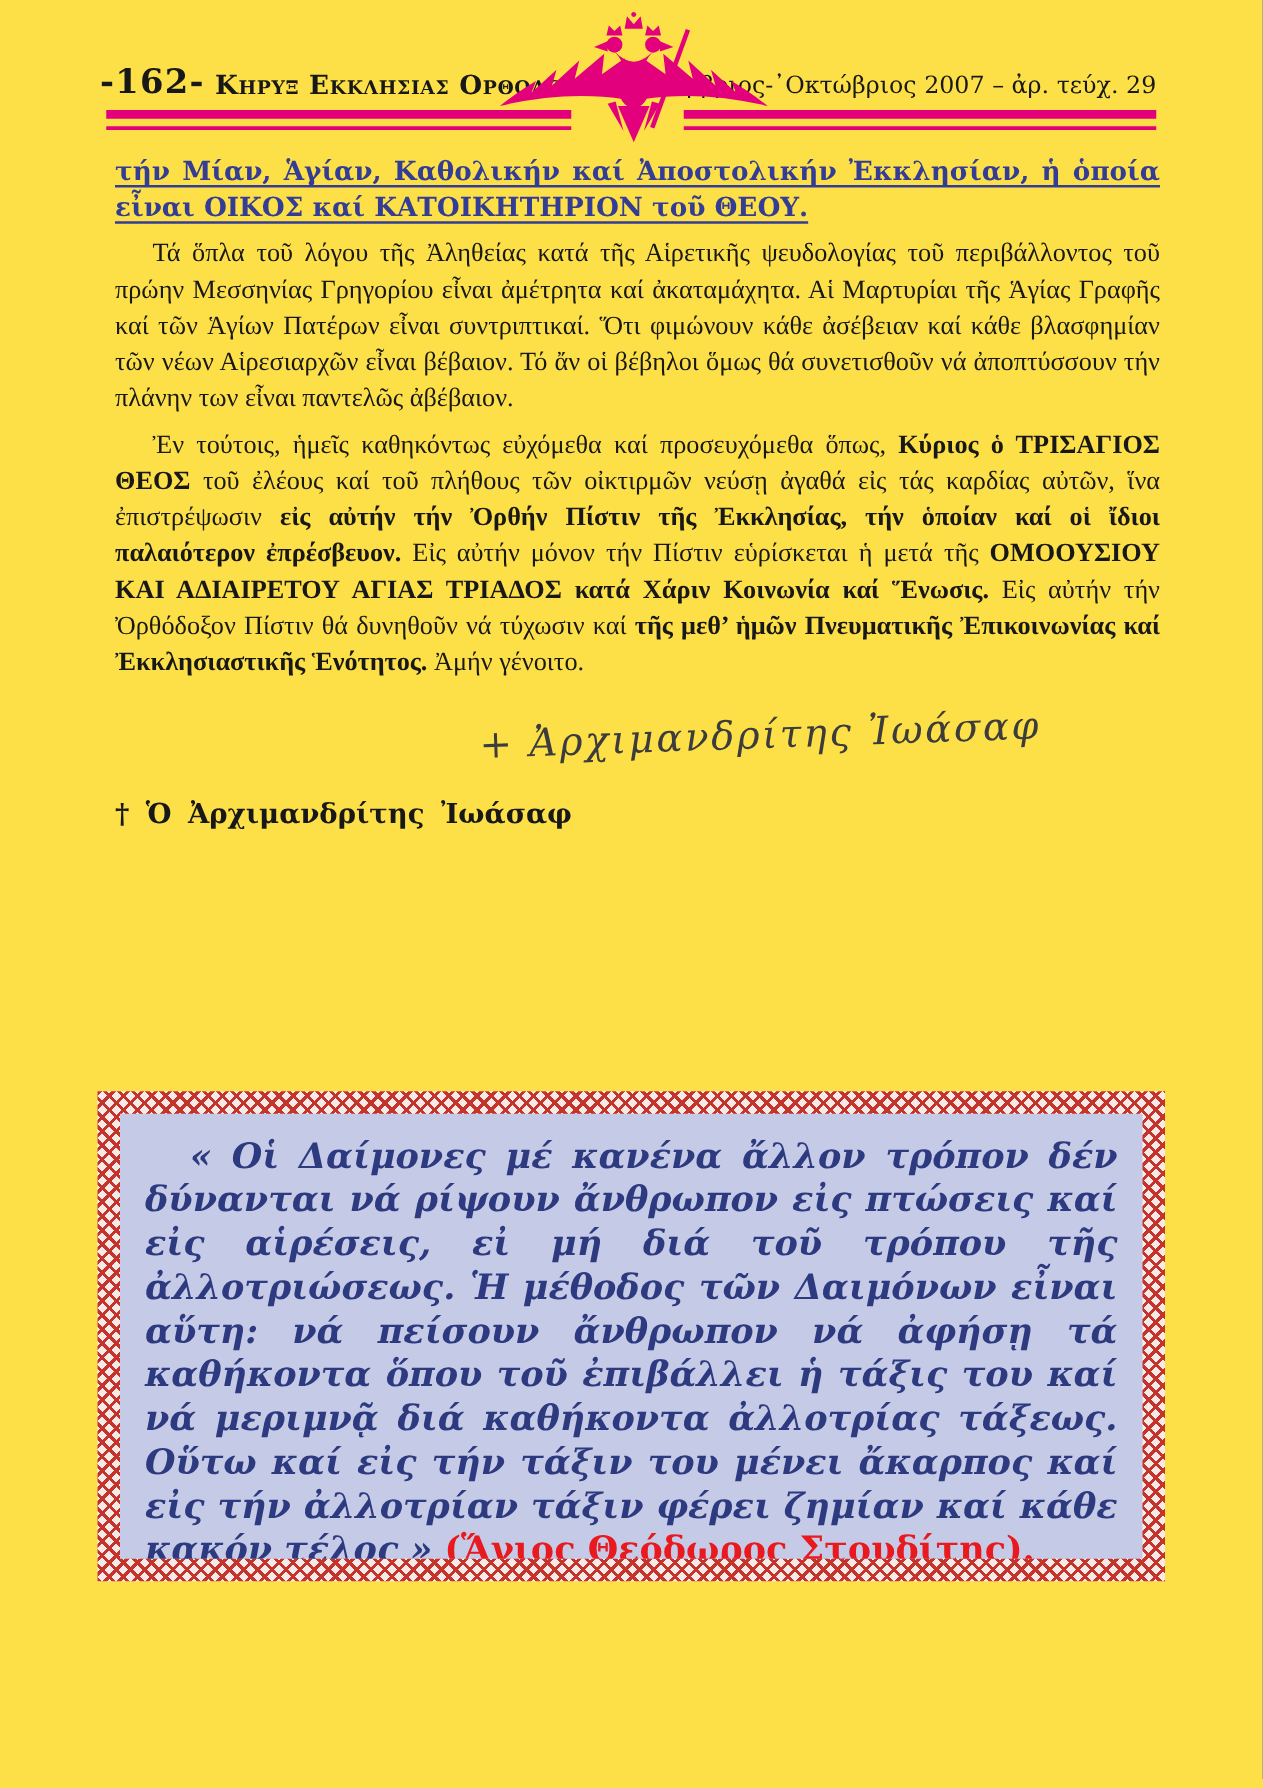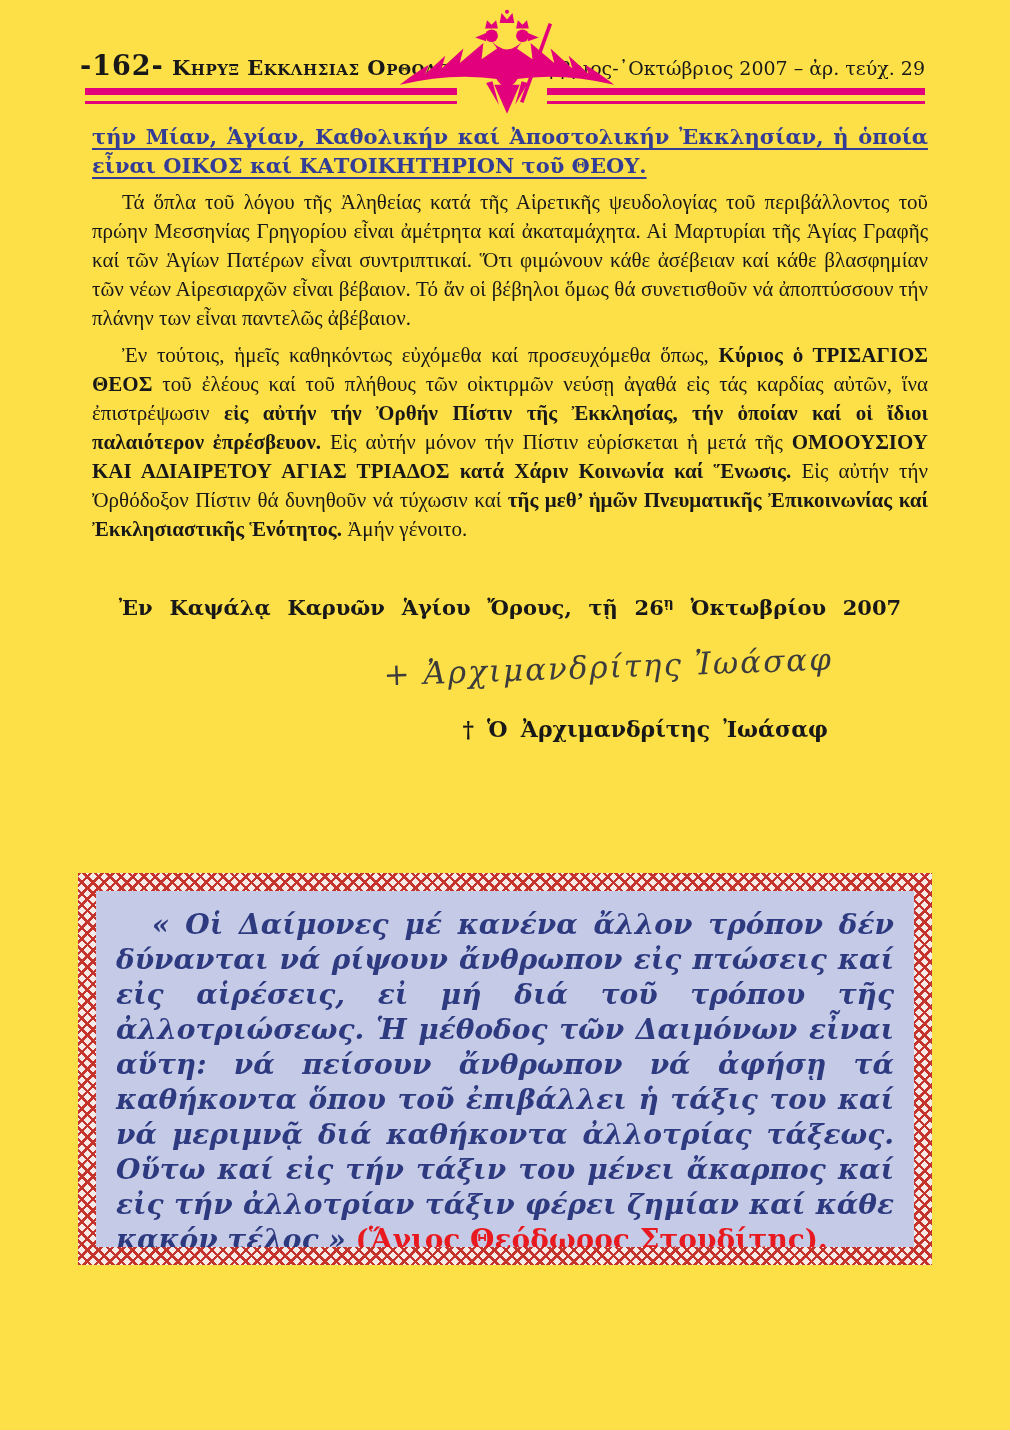--- a/index.html
+++ b/index.html
@@ -62,21 +62,20 @@
     text-align:right;
     padding-right:95px;
     font-size:31px;
     font-style:italic;
     letter-spacing:2px;
     color:#3c3c3c;
     transform:rotate(-2deg);
   }
   .sig-print{
     margin-top:30px;
-    text-align:right;
     padding-right:100px;
     font-size:22px;
     font-weight:bold;
     word-spacing:.25em;
   }
   
   .quote-box{
     position:absolute;left:78px;top:873px;width:854px;height:392px;
     box-sizing:border-box;
     padding:18px;
@@ -139,21 +138,20 @@
   <div class="rule thick left"></div>
   <div class="rule thick right"></div>
   <div class="rule thin left"></div>
   <div class="rule thin right"></div>
 
   <div class="content">
     <p class="lead">τήν Μίαν, Ἁγίαν, Καθολικήν καί Ἀποστολικήν Ἐκκλησίαν, ἡ ὁποία εἶναι ΟΙΚΟΣ καί ΚΑΤΟΙΚΗΤΗΡΙΟΝ τοῦ ΘΕΟΥ.</p>
     <p class="para"><span>Τά ὅπλα τοῦ λόγου τῆς Ἀληθείας κατά τῆς Αἱρετικῆς ψευδολογίας τοῦ περιβάλλοντος τοῦ πρώην Μεσσηνίας Γρηγορίου εἶναι ἀμέτρητα καί ἀκαταμάχητα. Αἱ Μαρτυρίαι τῆς Ἁγίας Γραφῆς καί τῶν Ἁγίων Πατέρων εἶναι συντριπτικαί. Ὅτι φιμώνουν κάθε ἀσέβειαν καί κάθε βλασφημίαν τῶν νέων Αἱρεσιαρχῶν εἶναι βέβαιον. Τό ἄν οἱ βέβηλοι ὅμως θά συνετισθοῦν νά ἀποπτύσσουν τήν πλάνην των εἶναι παντελῶς ἀβέβαιον.</span></p>
     <p class="para"><span>Ἐν τούτοις, ἡμεῖς καθηκόντως εὐχόμεθα καί προσευχόμεθα ὅπως, </span><span class="seg-bold">Κύριος ὁ ΤΡΙΣΑΓΙΟΣ ΘΕΟΣ </span><span>τοῦ ἐλέους καί τοῦ πλήθους τῶν οἰκτιρμῶν νεύσῃ ἀγαθά εἰς τάς καρδίας αὐτῶν, ἵνα ἐπιστρέψωσιν </span><span class="seg-bold">εἰς αὐτήν τήν Ὀρθήν Πίστιν τῆς Ἐκκλησίας, τήν ὁποίαν καί οἱ ἴδιοι παλαιότερον ἐπρέσβευον. </span><span>Εἰς αὐτήν μόνον τήν Πίστιν εὑρίσκεται ἡ μετά τῆς </span><span class="seg-bold">ΟΜΟΟΥΣΙΟΥ ΚΑΙ ΑΔΙΑΙΡΕΤΟΥ ΑΓΙΑΣ ΤΡΙΑΔΟΣ κατά Χάριν Κοινωνία καί Ἕνωσις. </span><span>Εἰς αὐτήν τήν Ὀρθόδοξον Πίστιν θά δυνηθοῦν νά τύχωσιν καί </span><span class="seg-bold">τῆς μεθ’ ἡμῶν Πνευματικῆς Ἐπικοινωνίας καί Ἐκκλησιαστικῆς Ἑνότητος. </span><span>Ἀμήν γένοιτο.</span></p>
 
-    <p class="dateline"><span>Ἐν Καψάλᾳ Καρυῶν Ἁγίου Ὄρους, τῇ 26</span><sup>ῃ</sup><span> Ὀκτωβρίου 2007</span></p>
 
     <div class="sig-hand">+ Ἀρχιμανδρίτης Ἰωάσαφ</div>
     <div class="sig-print">† Ὁ Ἀρχιμανδρίτης Ἰωάσαφ</div>
   </div>
 
   <div class="quote-box">
     <div class="quote-inner">
       <p class="quote"><span>« Οἱ Δαίμονες μέ κανένα ἄλλον τρόπον δέν δύνανται νά ρίψουν ἄνθρωπον εἰς πτώσεις καί εἰς αἱρέσεις, εἰ μή διά τοῦ τρόπου τῆς ἀλλοτριώσεως. Ἡ μέθοδος τῶν Δαιμόνων εἶναι αὕτη: νά πείσουν ἄνθρωπον νά ἀφήσῃ τά καθήκοντα ὅπου τοῦ ἐπιβάλλει ἡ τάξις του καί νά μεριμνᾷ διά καθήκοντα ἀλλοτρίας τάξεως. Οὕτω καί εἰς τήν τάξιν του μένει ἄκαρπος καί εἰς τήν ἀλλοτρίαν τάξιν φέρει ζημίαν καί κάθε κακόν τέλος » </span><span class="attrib">(Ἅγιος Θεόδωρος Στουδίτης).</span></p>
       <p class="quote"><span>«Ἐκεῖνοι οἱ ὁποῖοι λέγουν ἤ κάνουν κάτι χωρίς ταπείνωσιν ὁμοιάζουν μέ ὅσους κτίζουν μέσα εἰς τόν χειμῶνα ἤ κτίζουν χωρίς λάσπη» </span></p>
     </div>

